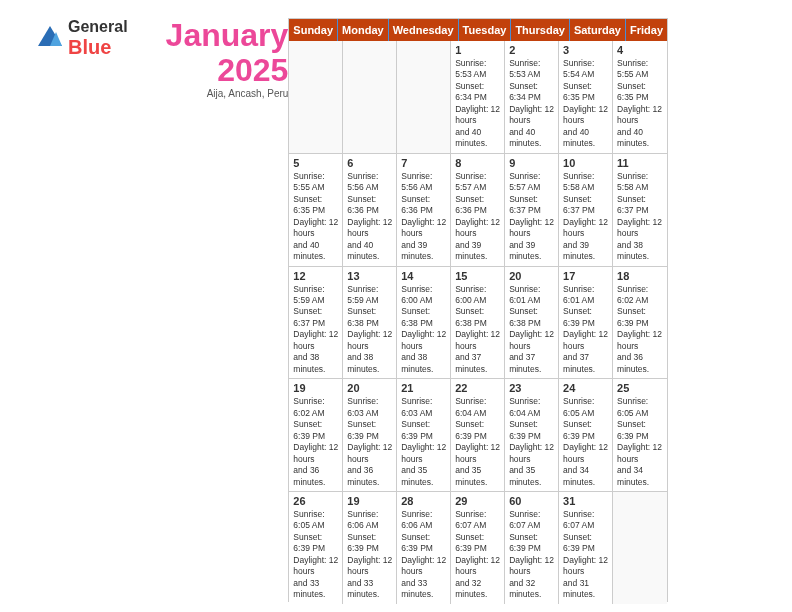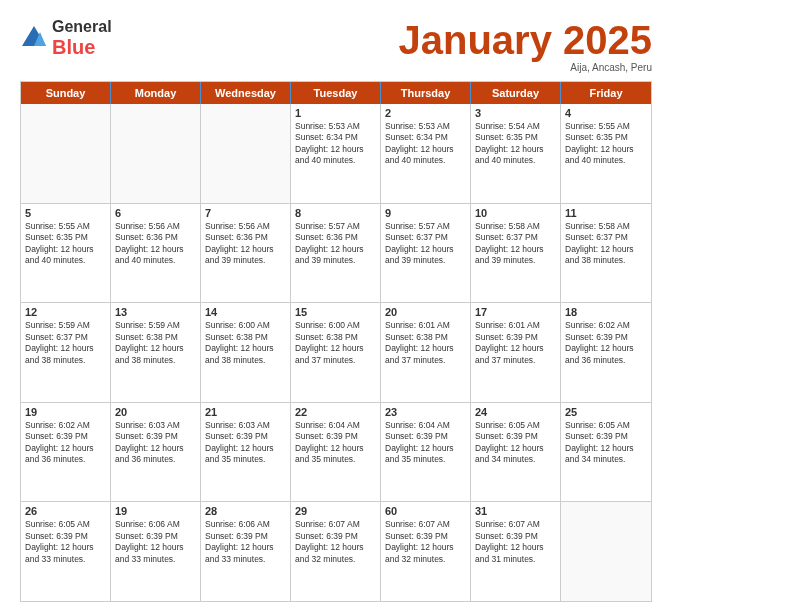--- a/index.html
+++ b/index.html
@@ -8,21 +8,21 @@
       background: #fff;
       width: 792px;
       height: 612px;
       overflow: hidden;
     }
     .page {
       width: 672px;
       height: 612px;
       padding: 18px 20px 10px 20px;
       display: flex;
-      flex-direction: column;
+      margin-left: 16px;
     }
     .header {
       display: flex;
       align-items: flex-start;
       justify-content: space-between;
       margin-bottom: 8px;
     }
     .logo {
       display: flex;
       align-items: center;
@@ -44,23 +44,23 @@
     }
     .logo-icon {
       width: 28px;
       height: 28px;
       margin-right: 4px;
     }
     .title-block {
       text-align: right;
     }
     .cal-title {
-      font-size: 40px;
-      font-weight: bold;
-      color: #c2410c;
+      font-size: 32px;
+      font-weight: bold;
+      color: #ec4899;
       line-height: 1.1;
     }
     .cal-subtitle {
       font-size: 10px;
       color: #555;
     }
     .calendar {
       flex: 1;
       display: flex;
       flex-direction: column;

